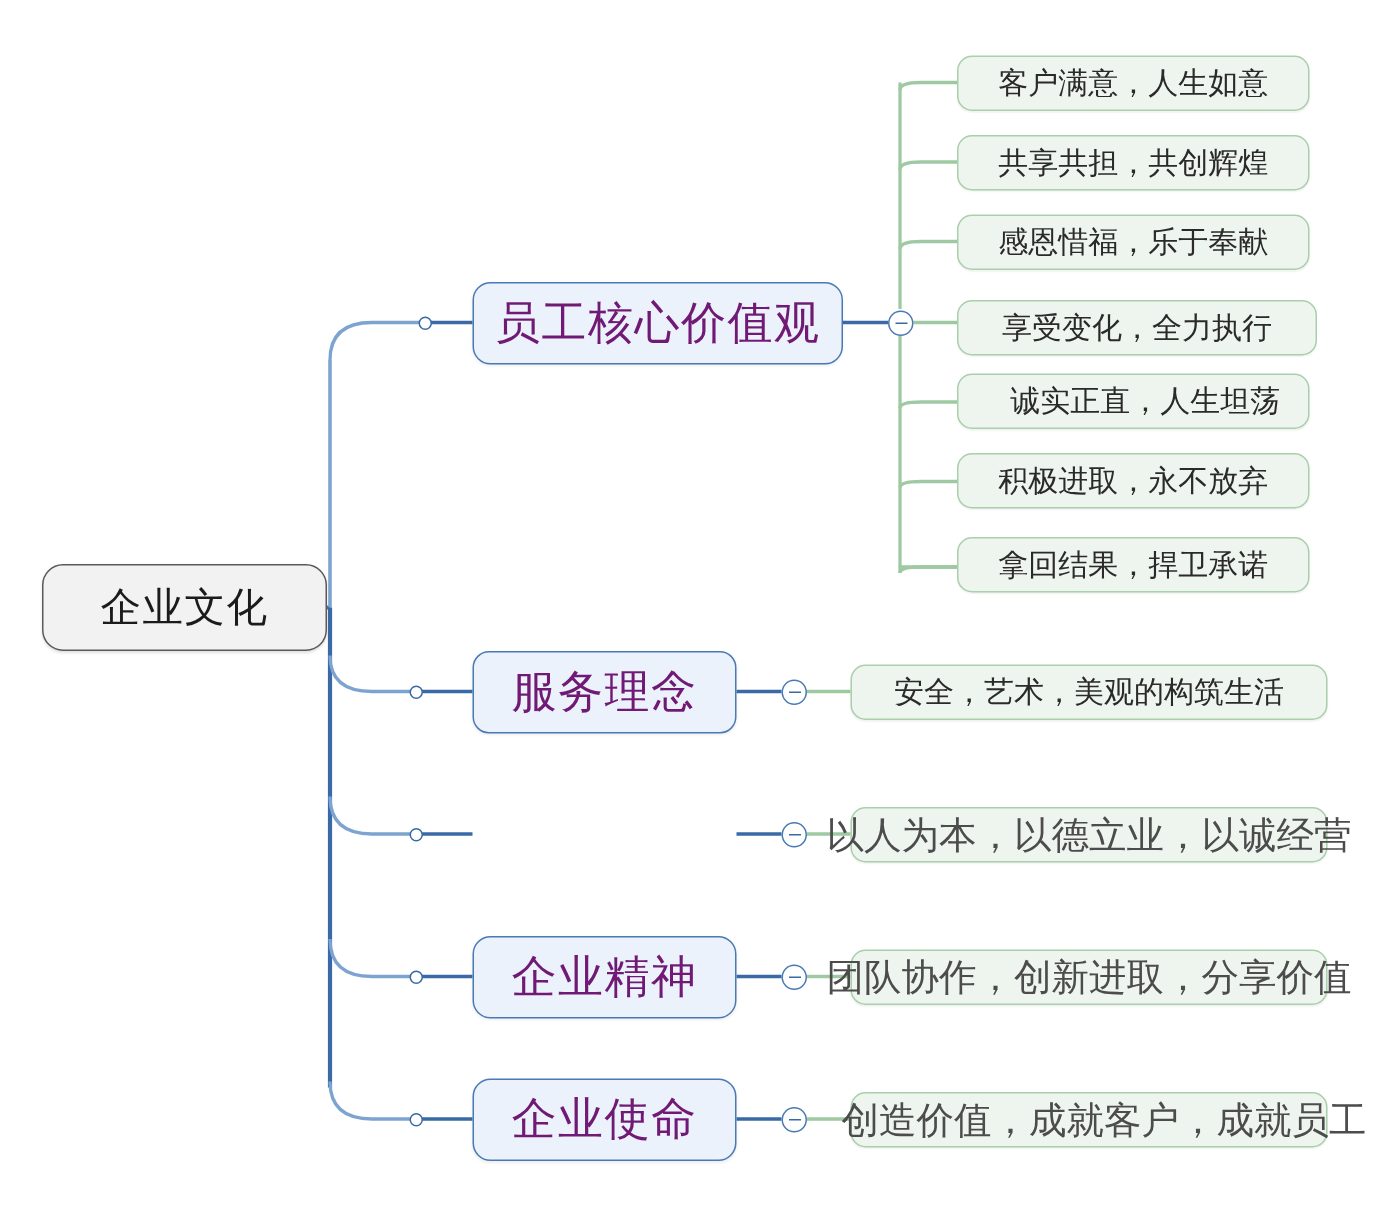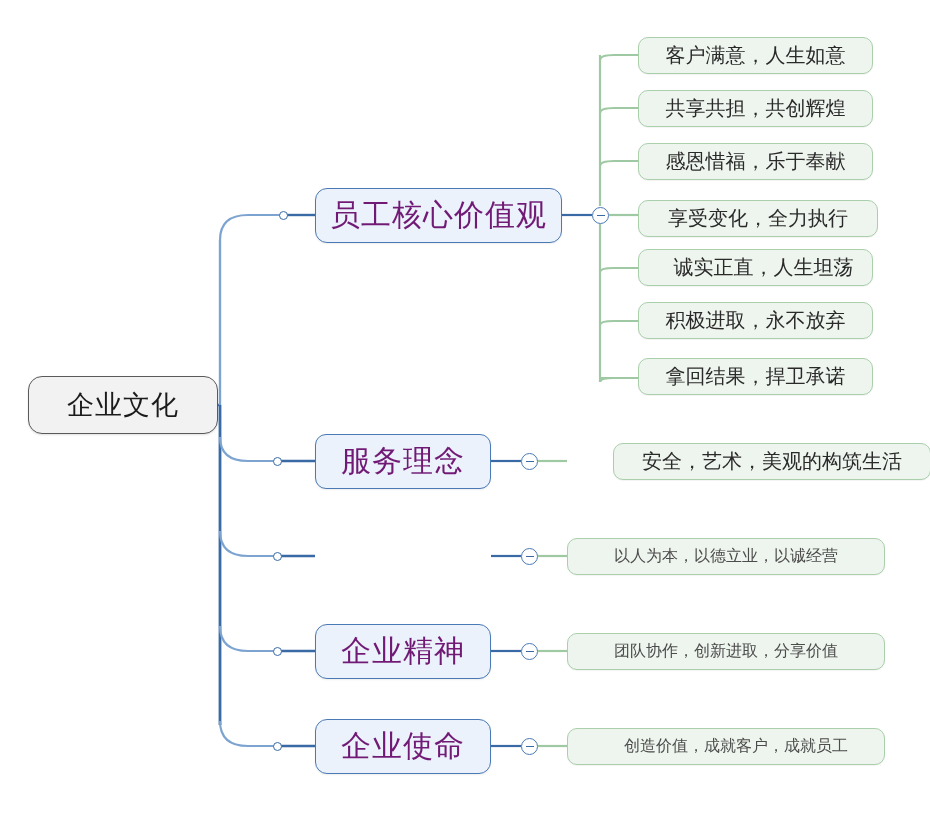--- a/index.html
+++ b/index.html
@@ -70,21 +70,21 @@
     border: 1.3px solid #a9cfab;
     border-radius: 10px;
     justify-content: center;
     color: #2a2a2a;
     font-size: 20px;
     box-shadow: 0 1px 1px rgba(0,0,0,0.05);
   }
   .node-leaf.serifish {
     font-family: "DejaVu Serif", "Liberation Serif", serif;
     color: #4c4c4c;
-    font-size: 16px;
+    font-size: 25px;
     align-items: center;
   }
 
   
   .toggle {
     position: absolute;
     width: 17px;
     height: 17px;
     border-radius: 50%;
     background: #ffffff;
@@ -232,21 +232,21 @@
     <span>拿回结果，捍卫承诺</span>
   </div>
 
   <div class="node node-branch" style="left:315px; top:434px; width:176px; height:55px;border-radius:11px;">
     <span>服务理念</span>
   </div>
   <div class="dot" style="left:273px; top:457px;"></div>
   <div class="toggle" style="left:521px; top:453px;">
     <span class="minus"></span>
   </div>
-  <div class="node node-leaf" style="left:567px; top:443px; width:318px; height:37px;margin-left:46px;">
+  <div class="node node-leaf" style="left:567px; top:443px; width:318px; height:37px;">
     <span>安全，艺术，美观的构筑生活</span>
   </div>
 
   <div class="dot" style="left:273px; top:552px;"></div>
   <div class="toggle" style="left:521px; top:548px;">
     <span class="minus"></span>
   </div>
   <div class="node node-leaf serifish" style="left:567px; top:538px; width:318px; height:37px;">
     <span>以人为本，以德立业，以诚经营</span>
   </div>

